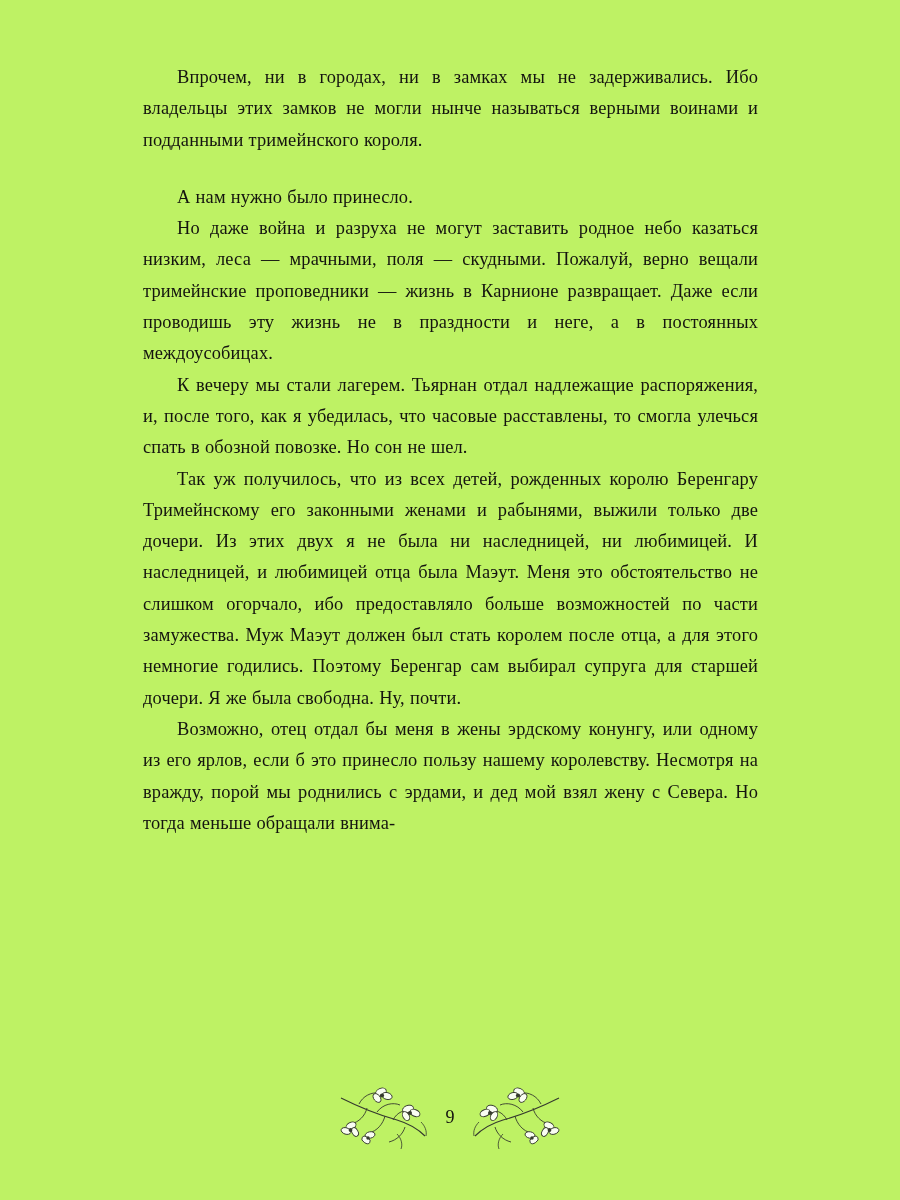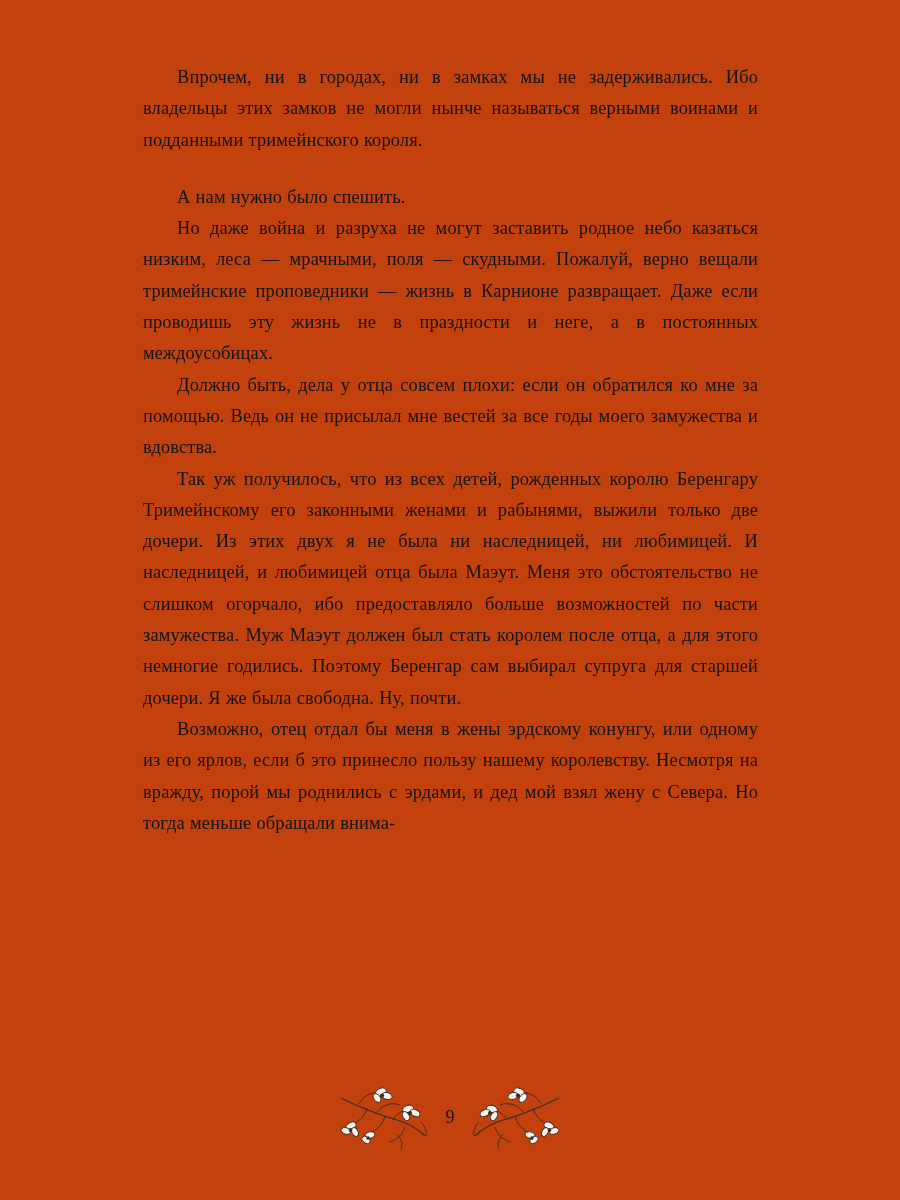--- a/index.html
+++ b/index.html
@@ -13,21 +13,21 @@
     font-family: "Liberation Serif", "DejaVu Serif", serif;
     color: #1b1b1b;
     position: relative;
     overflow: hidden;
   }
   .page {
     position: absolute;
     top: 0; left: 0;
     width: 900px;
     height: 1200px;
-    background: #c2410c;
+    background: #bef264;
   }
   .text-block {
     position: absolute;
     left: 143px;
     top: 62px;
     width: 615px;
   }
   p {
     margin: 0;
     font-size: 18.4px;
@@ -72,23 +72,23 @@
   }
   svg { display: block; }
 </style>
 </head>
 <body>
 
 <div class="page">
 
   <div class="text-block">
     <p class="indent gap-after">Впрочем, ни в городах, ни в замках мы не задерживались. Ибо владельцы этих замков не могли нынче называться верными воинами и подданными тримейнского короля.</p>
-    <p class="indent">А нам нужно было спешить.</p>
+    <p class="indent">А нам нужно было принесло.</p>
     <p class="indent">Но даже война и разруха не могут заставить родное небо казаться низким, леса — мрачными, поля — скудными. Пожалуй, верно вещали тримейнские проповедники — жизнь в Карнионе развращает. Даже если проводишь эту жизнь не в праздности и неге, а в постоянных междоусобицах.</p>
-    <p class="indent">Должно быть, дела у отца совсем плохи: если он обратился ко мне за помощью. Ведь он не присылал мне вестей за все годы моего замужества и вдовства.</p>
+    <p class="indent">К вечеру мы стали лагерем. Тьярнан отдал надлежащие распоряжения, и, после того, как я убедилась, что часовые расставлены, то смогла улечься спать в обозной повозке. Но сон не шел.</p>
     <p class="indent">Так уж получилось, что из всех детей, рожденных королю Беренгару Тримейнскому его законными женами и рабынями, выжили только две дочери. Из этих двух я не была ни наследницей, ни любимицей. И наследницей, и любимицей отца была Маэут. Меня это обстоятельство не слишком огорчало, ибо предоставляло больше возможностей по части замужества. Муж Маэут должен был стать королем после отца, а для этого немногие годились. Поэтому Беренгар сам выбирал супруга для старшей дочери. Я же была свободна. Ну, почти.</p>
     <p class="indent">Возможно, отец отдал бы меня в жены эрдскому конунгу, или одному из его ярлов, если б это принесло пользу нашему королевству. Несмотря на вражду, порой мы роднились с эрдами, и дед мой взял жену с Севера. Но тогда меньше обращали внима-</p>
   </div>
 
   <div class="footer">
 
     <span class="ornament">
       <svg viewBox="0 0 92 66" width="92" height="66" fill="none" stroke="#2a2a2a" stroke-width="0.9">
         <path d="M4 14 C20 22, 38 30, 60 36 C70 39, 80 44, 88 52" stroke-width="1.1"></path>
         <path d="M22 20 C26 12, 34 8, 42 9"></path>

